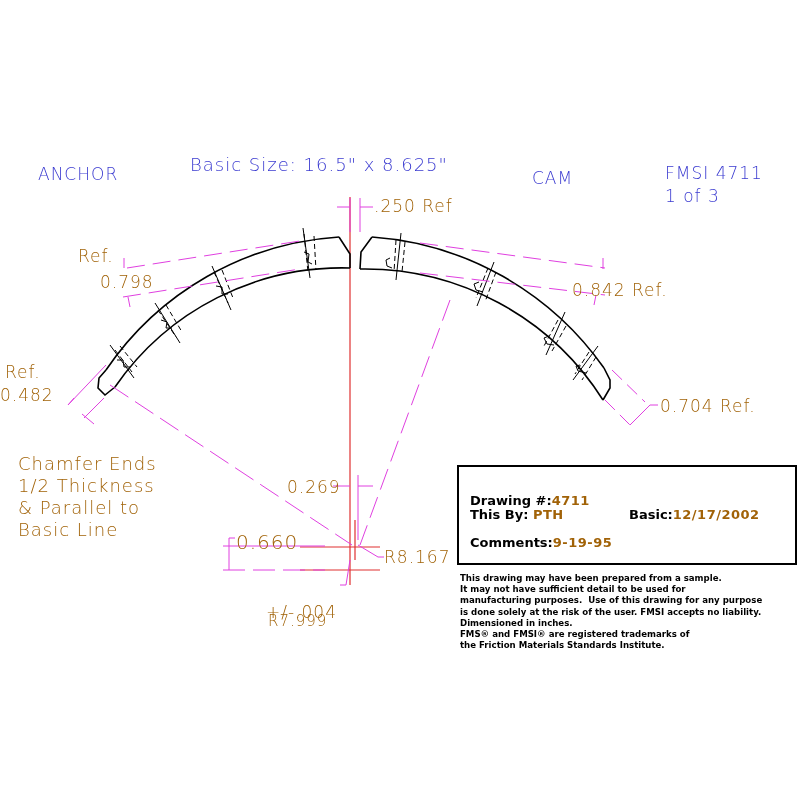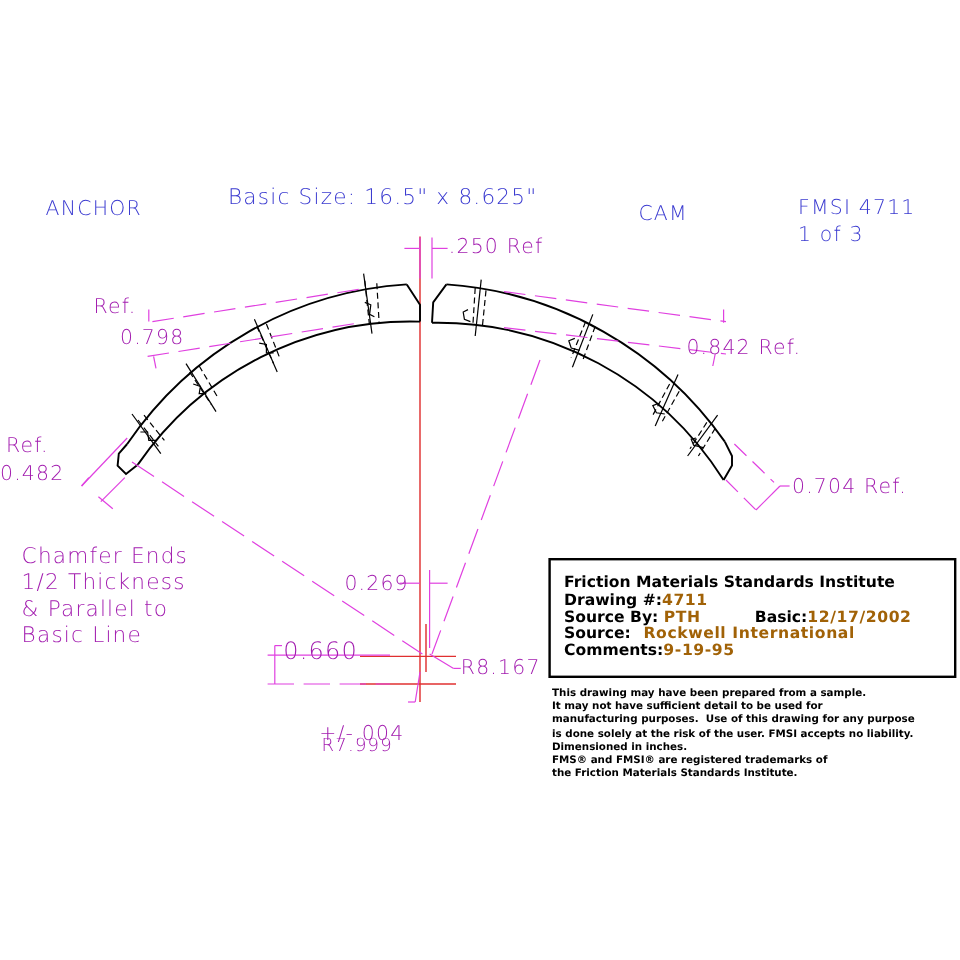--- a/index.html
+++ b/index.html
@@ -1,19 +1,19 @@
 <!DOCTYPE html>
 <html><head>
 <meta charset="utf-8">
 <style>
   html, body { margin: 0; padding: 0; background: #ffffff; }
   body { width: 800px; height: 800px; position: relative; overflow: hidden; font-family: "DejaVu Sans", sans-serif; }
   .abs { position: absolute; white-space: nowrap; }
   .blue { color: #3a3ad0; }
-  .mag { color: #a21caf; }
+  .mag { color: #a16207; }
   .cad { font-family: "DejaVu Sans", sans-serif; font-weight: 200; letter-spacing: 1px; }
   #drawing { position: absolute; left: 0; top: 0; width: 800px; height: 800px; }
   .tbox { position: absolute; left: 457px; top: 465px; width: 340px; height: 100px; border: 2px solid #000; box-sizing: border-box; }
   .tline { position: absolute; left: 11px; font-size: 13px; font-weight: bold; color: #000; font-family: "DejaVu Sans", sans-serif; white-space: nowrap; }
   .tval { font-weight: bold; color: #a16207; font-size: 13px; letter-spacing: 0.5px; }
   .disclaimer { position: absolute; left: 460px; top: 573px; font-size: 8.6px; line-height: 11.2px; font-weight: bold; color: #000; font-family: "DejaVu Sans", sans-serif; white-space: pre; }
 </style>
 </head>
 <body>
 
@@ -142,33 +142,28 @@
 <div class="abs mag cad" style="left:384px;top:547px;font-size:17px;">R8.167</div>
 <div class="abs mag cad" style="left:268px;top:612px;font-size:15px;">R7.999</div>
 <div class="abs mag cad" style="left:266px;top:602px;font-size:17px;">+/-.004</div>
 
 <div class="abs mag cad" style="left:18px;top:453px;font-size:18px;">Chamfer Ends</div>
 <div class="abs mag cad" style="left:18px;top:475px;font-size:18px;">1/2 Thickness</div>
 <div class="abs mag cad" style="left:18px;top:497px;font-size:18px;">&amp; Parallel to</div>
 <div class="abs mag cad" style="left:18px;top:519px;font-size:18px;">Basic Line</div>
 
 <div class="tbox">
-  <div class="tline" style="top:11px;">Friction Materials Standards Institute</div>
   <div class="tline" style="top:26px;">
     <span>Drawing #:</span><span class="tval">4711</span>
   </div>
   <div class="tline" style="top:40px;">
-    <span>Source By:</span>
+    <span>This By:</span>
     <span class="tval">PTH</span>
   </div>
   <div class="tline" style="top:40px;left:170px;">
     <span>Basic:</span><span class="tval">12/17/2002</span>
-  </div>
-  <div class="tline" style="top:54px;">
-    <span>Source:</span>
-    <span class="tval" style="margin-left:6px;">Rockwell International</span>
   </div>
   <div class="tline" style="top:68px;">
     <span>Comments:</span><span class="tval">9-19-95</span>
   </div>
 </div>
 
 <div class="disclaimer"><div>This drawing may have been prepared from a sample.</div><div>It may not have sufficient detail to be used for</div><div>manufacturing purposes.  Use of this drawing for any purpose</div><div>is done solely at the risk of the user. FMSI accepts no liability.</div><div>Dimensioned in inches.</div><div>FMS® and FMSI® are registered trademarks of</div><div>the Friction Materials Standards Institute.</div></div>
 
 </body></html>

